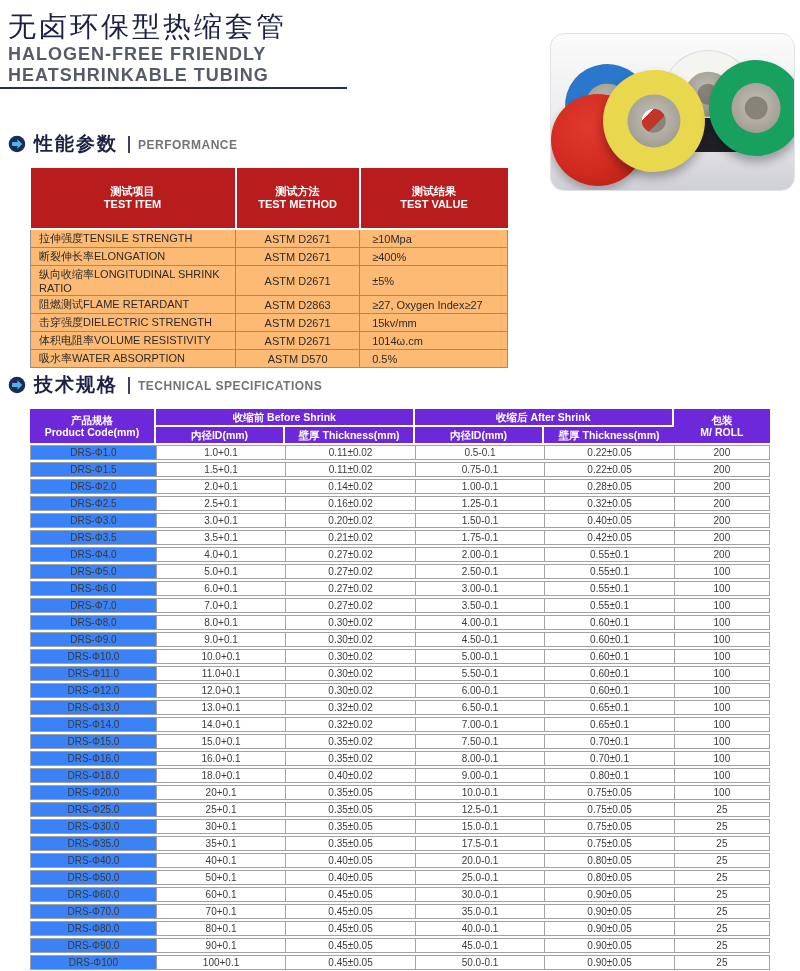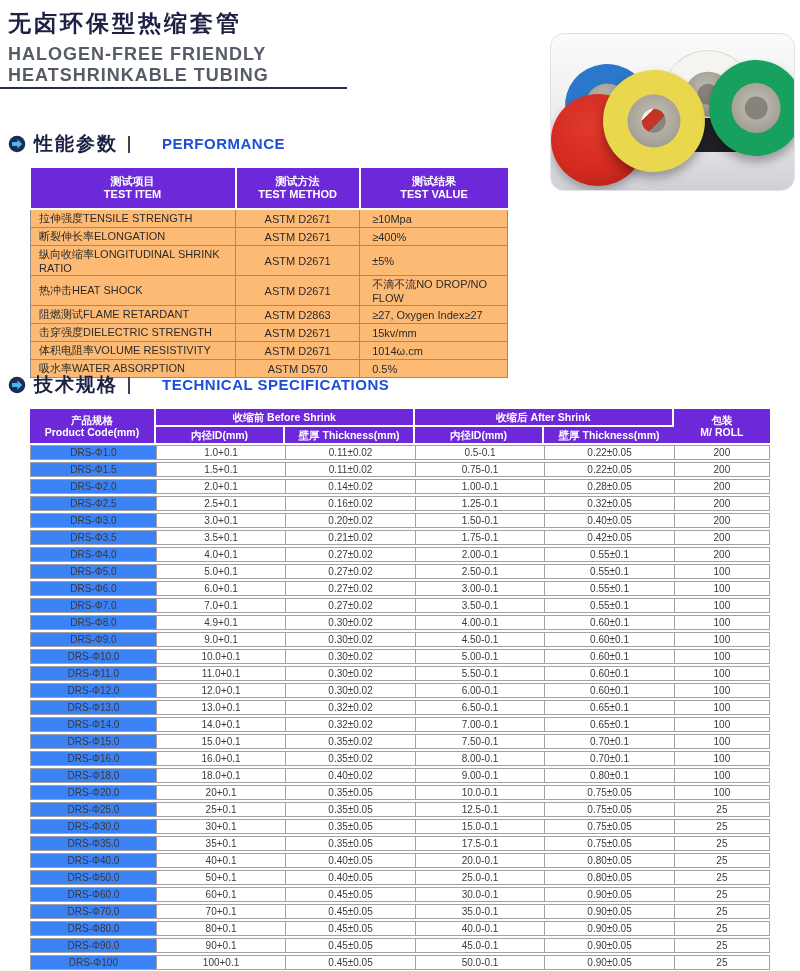--- a/index.html
+++ b/index.html
@@ -7,21 +7,21 @@
   body {
     width: 800px; height: 971px;
     font-family: "Liberation Sans", "DejaVu Sans", sans-serif;
     position: relative; overflow: hidden;
   }
   .page { position: relative; width: 800px; height: 971px; background:#fff; }
 
   
   .doc-title {
     position: absolute; left: 8px; top: 8px;
-    font-size: 23px; font-weight: bold; color: #1c2144; letter-spacing: 3px;
+    font-size: 28px; font-weight: normal; color: #1c2144; letter-spacing: 3px;
   }
   .doc-subtitle {
     position: absolute; left: 8px; top: 44px;
     font-size: 18px; font-weight: bold; color: #565b68; letter-spacing: 1px; line-height: 21px;
   }
   .title-rule {
     position: absolute; left: 0; top: 87px; width: 347px; height: 2px; background: #272e55;
   }
 
   
@@ -52,30 +52,30 @@
                  box-shadow: 0 6px 10px rgba(0,0,0,.3); transform: rotate(4deg); }
   .roll-yellow .hole { background: linear-gradient(130deg, #f6f4ee 25%, #c23527 25%, #c23527 62%, #8a857c 62%); }
   .roll-green  { left: 158px; top: 26px; width: 94px; height: 96px; background:#18a05f; z-index:5;
                  box-shadow: 0 6px 10px rgba(0,0,0,.3); transform: rotate(-3deg); }
 
   
   .section-head { position: absolute; left: 8px; display: flex; align-items: flex-end; }
   .section-head .badge { width: 18px; height: 18px; margin-right: 8px; margin-bottom: 1px; }
   .section-head .zh { font-size: 19px; font-weight: bold; color: #1c2144; letter-spacing: 2px; line-height: 20px; }
   .section-head .sep { width: 0; height: 17px; border-left: 2px solid #3c425a; margin: 0 8px 1px 10px; }
-  .section-head .en { font-size: 15px; font-weight: bold; color: #1d4ed8; letter-spacing: .5px; margin-bottom: 2px; margin-left: 24px; }
+  .section-head .en { font-size: 12px; font-weight: bold; color: #737373; letter-spacing: .5px; margin-bottom: 2px; }
   .sec-performance { top: 134px; }
   .sec-specs { top: 375px; }
 
   
   table { border-collapse: collapse; }
   .perf-table { position: absolute; left: 30px; top: 168px; width: 478px; }
   .perf-table th {
-    background: #6d28d9; color: #fff; font-size: 11px; font-weight: bold;
-    line-height: 13px; padding: 7px 2px; text-align: center;
+    background: #b91c1c; color: #fff; font-size: 11px; font-weight: bold;
+    line-height: 13px; padding: 17px 2px; text-align: center;
     border-right: 2px solid #ffffff;
   }
   .perf-table th:last-child { border-right: none; }
   .perf-table td {
     border: 1px solid #8e8e8e; background: #fdba74;
     font-size: 11px; color: #2b2b2b; height: 18px; padding: 1px 8px;
   }
   .perf-table tbody tr td:first-child { width: 43%; text-align: left; }
   .perf-table tbody tr td:nth-child(2) { width: 26%; text-align: center; }
   .perf-table tbody tr td:nth-child(3) { width: 31%; text-align: left; padding-left: 12px; }
@@ -167,25 +167,20 @@
         </tr>
         <tr>
           <td>断裂伸长率ELONGATION</td>
           <td>ASTM D2671</td>
           <td>≥400%</td>
         </tr>
         <tr>
           <td>纵向收缩率LONGITUDINAL SHRINK RATIO</td>
           <td>ASTM D2671</td>
           <td>±5%</td>
-        </tr>
-        <tr>
-          <td>热冲击HEAT SHOCK</td>
-          <td>ASTM D2671</td>
-          <td>不滴不流NO DROP/NO FLOW</td>
         </tr>
         <tr>
           <td>阻燃测试FLAME RETARDANT</td>
           <td>ASTM D2863</td>
           <td>≥27, Oxygen Index≥27</td>
         </tr>
         <tr>
           <td>击穿强度DIELECTRIC STRENGTH</td>
           <td>ASTM D2671</td>
           <td>15kv/mm</td>
@@ -318,21 +313,21 @@
         <tr>
           <td class="code">DRS-Φ7.0</td>
           <td>7.0+0.1</td>
           <td>0.27±0.02</td>
           <td>3.50-0.1</td>
           <td>0.55±0.1</td>
           <td>100</td>
         </tr>
         <tr>
           <td class="code">DRS-Φ8.0</td>
-          <td>4.9+0.1</td>
+          <td>8.0+0.1</td>
           <td>0.30±0.02</td>
           <td>4.00-0.1</td>
           <td>0.60±0.1</td>
           <td>100</td>
         </tr>
         <tr>
           <td class="code">DRS-Φ9.0</td>
           <td>9.0+0.1</td>
           <td>0.30±0.02</td>
           <td>4.50-0.1</td>

